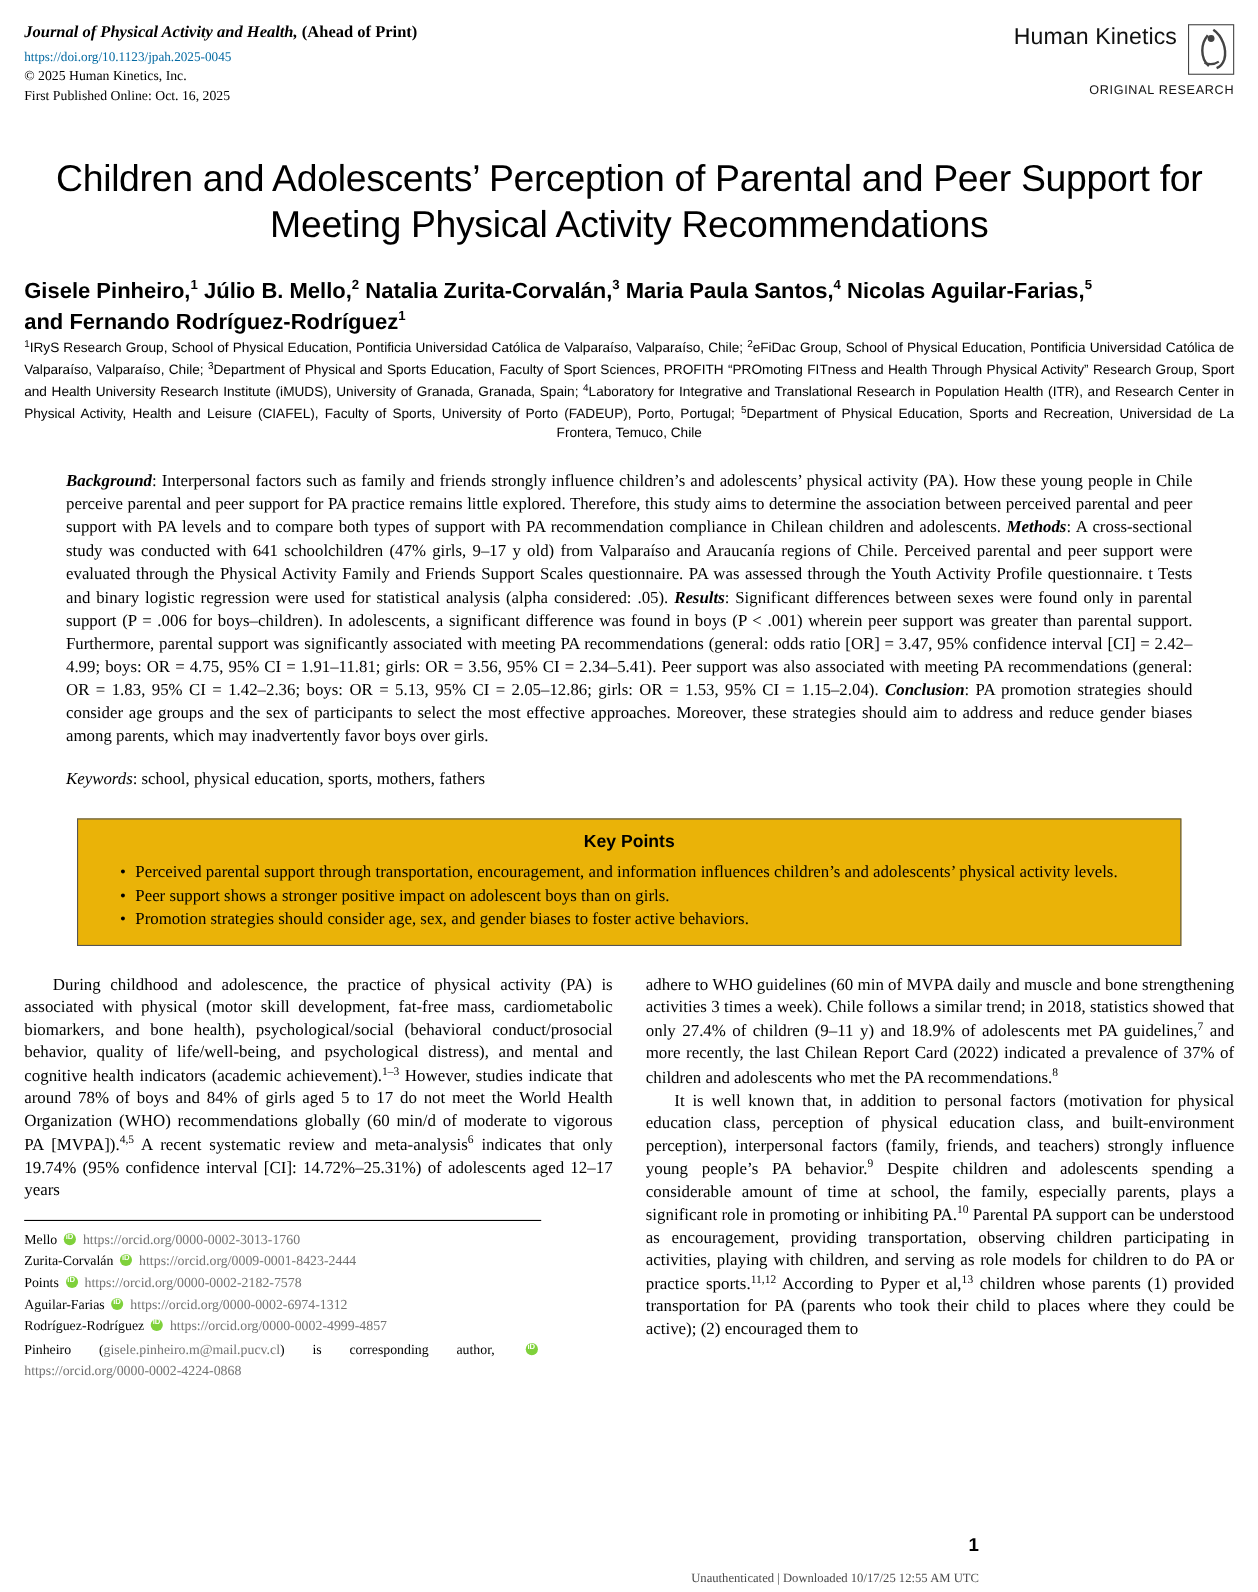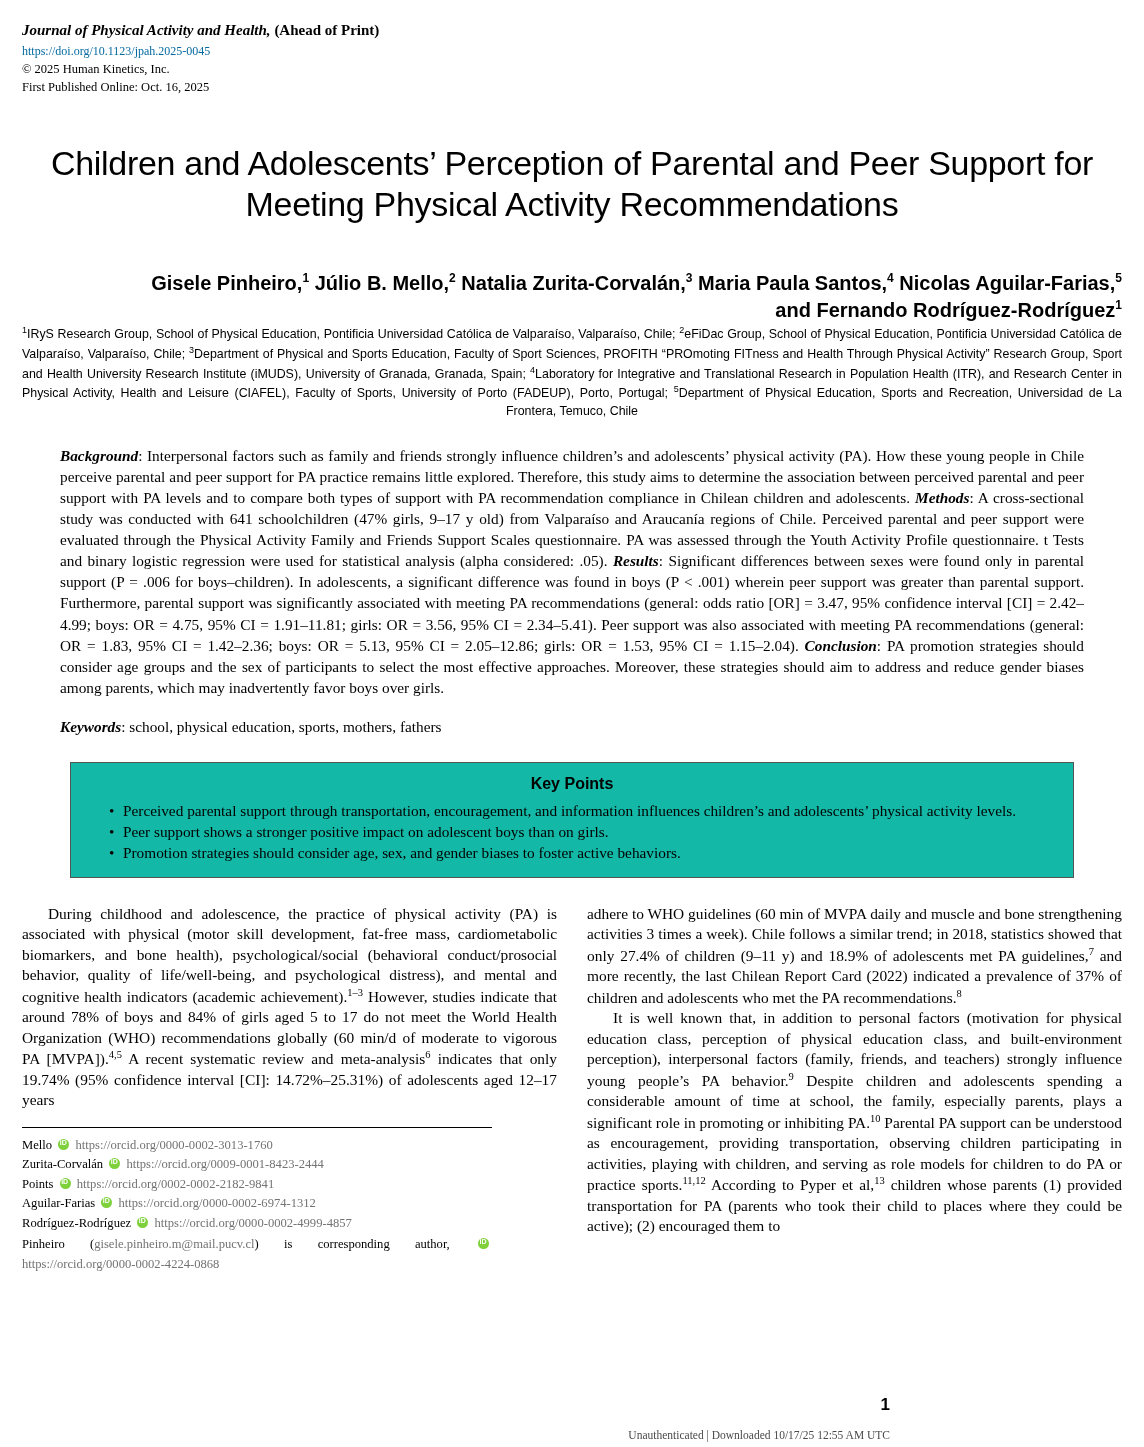--- a/index.html
+++ b/index.html
@@ -98,25 +98,25 @@
     font-size: 34px;
     font-weight: normal;
     font-family: "Liberation Sans", sans-serif;
     line-height: 1.22;
     text-align: center;
     letter-spacing: -0.3px;
   }
 
   
   .authors {
-    margin-top: 44px;
+    margin-top: 25px;
     font-size: 20px;
     font-weight: bold;
     font-family: "Liberation Sans", sans-serif;
-    text-align: right;
+    text-align: left;
     line-height: 1.36;
   }
   .authors sup { font-size: 12px; vertical-align: super; }
 
   .affiliations {
     font-size: 12.4px;
     font-family: "Liberation Sans", sans-serif;
     line-height: 1.42;
     text-align: justify;
     text-align-last: center;
@@ -132,27 +132,27 @@
     text-align: justify;
   }
   .abstract b, .abstract .lbl {
     font-weight: bold;
     font-style: italic;
   }
   .keywords {
     margin: 20px 38px 0 38px;
     font-size: 15.3px;
   }
-  .keywords .lbl { font-weight: bold; font-style: italic; margin-top: 43px; }
+  .keywords .lbl { font-weight: normal; font-style: italic; margin-top: 43px; }
 
   
   .keypoints {
     margin: 26px 48px 0 48px;
     border: 1px solid #555;
-    background: #14b8a6;
+    background: #eab308;
     padding: 10px 16px 12px 16px;
   }
   .keypoints h3 {
     margin: 2px 0 8px 0;
     text-align: center;
     font-size: 16px;
     font-weight: bold;
     font-family: "Liberation Sans", sans-serif;
   }
   .keypoints ul {
@@ -256,20 +256,34 @@
     <div class="masthead">
       <div class="masthead-left">
         <div class="journal-line">
           <span>Journal of Physical Activity and Health,</span>
           <span class="ahead">(Ahead of Print)</span>
         </div>
         <a class="doi-link" href="#">https://doi.org/10.1123/jpah.2025-0045</a>
         <div class="copyright">© 2025 Human Kinetics, Inc.</div>
         <div class="firstpub">First Published Online: Oct. 16, 2025</div>
       </div>
+      <div class="masthead-right">
+        <div class="hk-row">
+          <div class="hk-name">Human Kinetics</div>
+          <div class="hk-logo">
+            <svg width="39" height="43" viewBox="0 0 39 43" aria-hidden="true">
+              <path d="M22 4 q6 4 9 12 q3 8 1 15 q-2 6 -7 8" fill="none" stroke="#444" stroke-width="2.2"></path>
+              <path d="M17 9 q-5 6 -5 14 q0 9 6 14" fill="none" stroke="#444" stroke-width="2.2"></path>
+              <circle cx="20" cy="12" r="3.1" fill="#444"></circle>
+              <path d="M14 34 q7 3 13 -1" fill="none" stroke="#444" stroke-width="2"></path>
+            </svg>
+          </div>
+        </div>
+        <div class="orig-research">ORIGINAL RESEARCH</div>
+      </div>
     </div>
 
     <h1 class="title">Children and Adolescents’ Perception of Parental and Peer Support for Meeting Physical Activity Recommendations</h1>
 
     <div class="authors">
       <div>
         Gisele Pinheiro,<sup>1</sup> Júlio B. Mello,<sup>2</sup> Natalia Zurita-Corvalán,<sup>3</sup> Maria Paula Santos,<sup>4</sup> Nicolas Aguilar-Farias,<sup>5</sup>
       </div>
       <div>
         and Fernando Rodríguez-Rodríguez<sup>1</sup>
@@ -308,21 +322,21 @@
             <a class="fn-link" href="#">https://orcid.org/0000-0002-3013-1760</a>
           </div>
           <div class="fn-row">
             <span>Zurita-Corvalán</span>
             <span class="orcid-icon"></span>
             <a class="fn-link" href="#">https://orcid.org/0009-0001-8423-2444</a>
           </div>
           <div class="fn-row">
             <span>Points</span>
             <span class="orcid-icon"></span>
-            <a class="fn-link" href="#">https://orcid.org/0002-0002-2182-9841</a>
+            <a class="fn-link" href="#">https://orcid.org/0000-0002-2182-7578</a>
           </div>
           <div class="fn-row">
             <span>Aguilar-Farias</span>
             <span class="orcid-icon"></span>
             <a class="fn-link" href="#">https://orcid.org/0000-0002-6974-1312</a>
           </div>
           <div class="fn-row">
             <span>Rodríguez-Rodríguez</span>
             <span class="orcid-icon"></span>
             <a class="fn-link" href="#">https://orcid.org/0000-0002-4999-4857</a>

